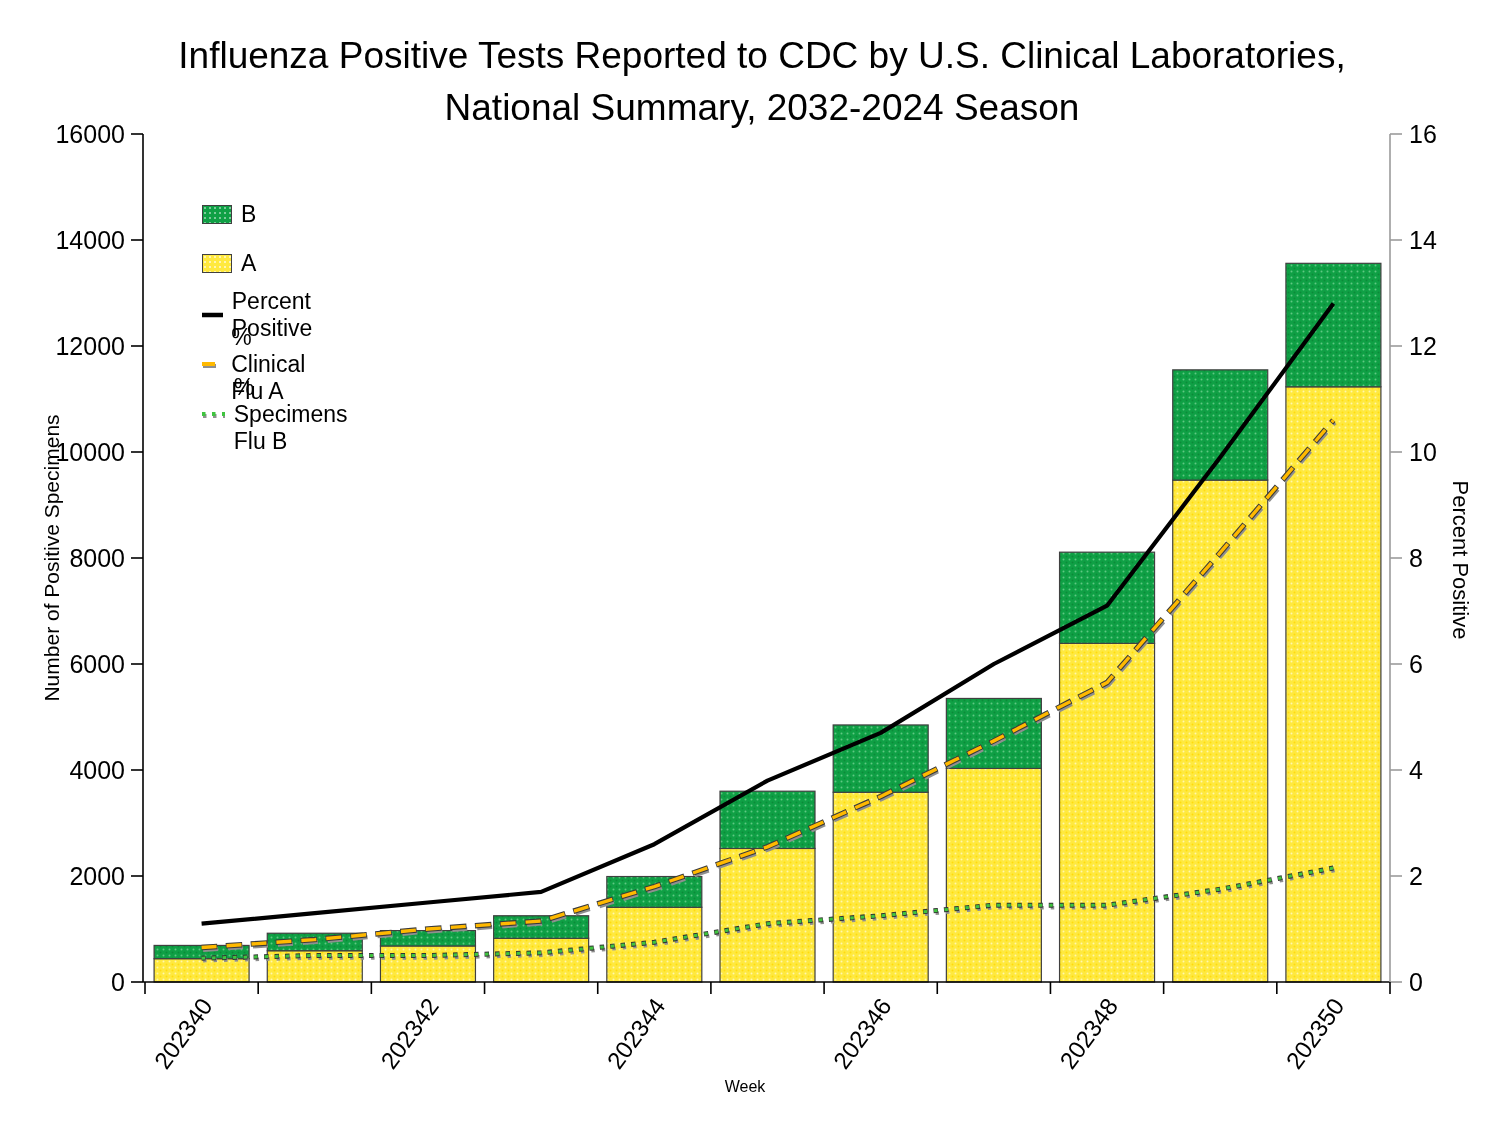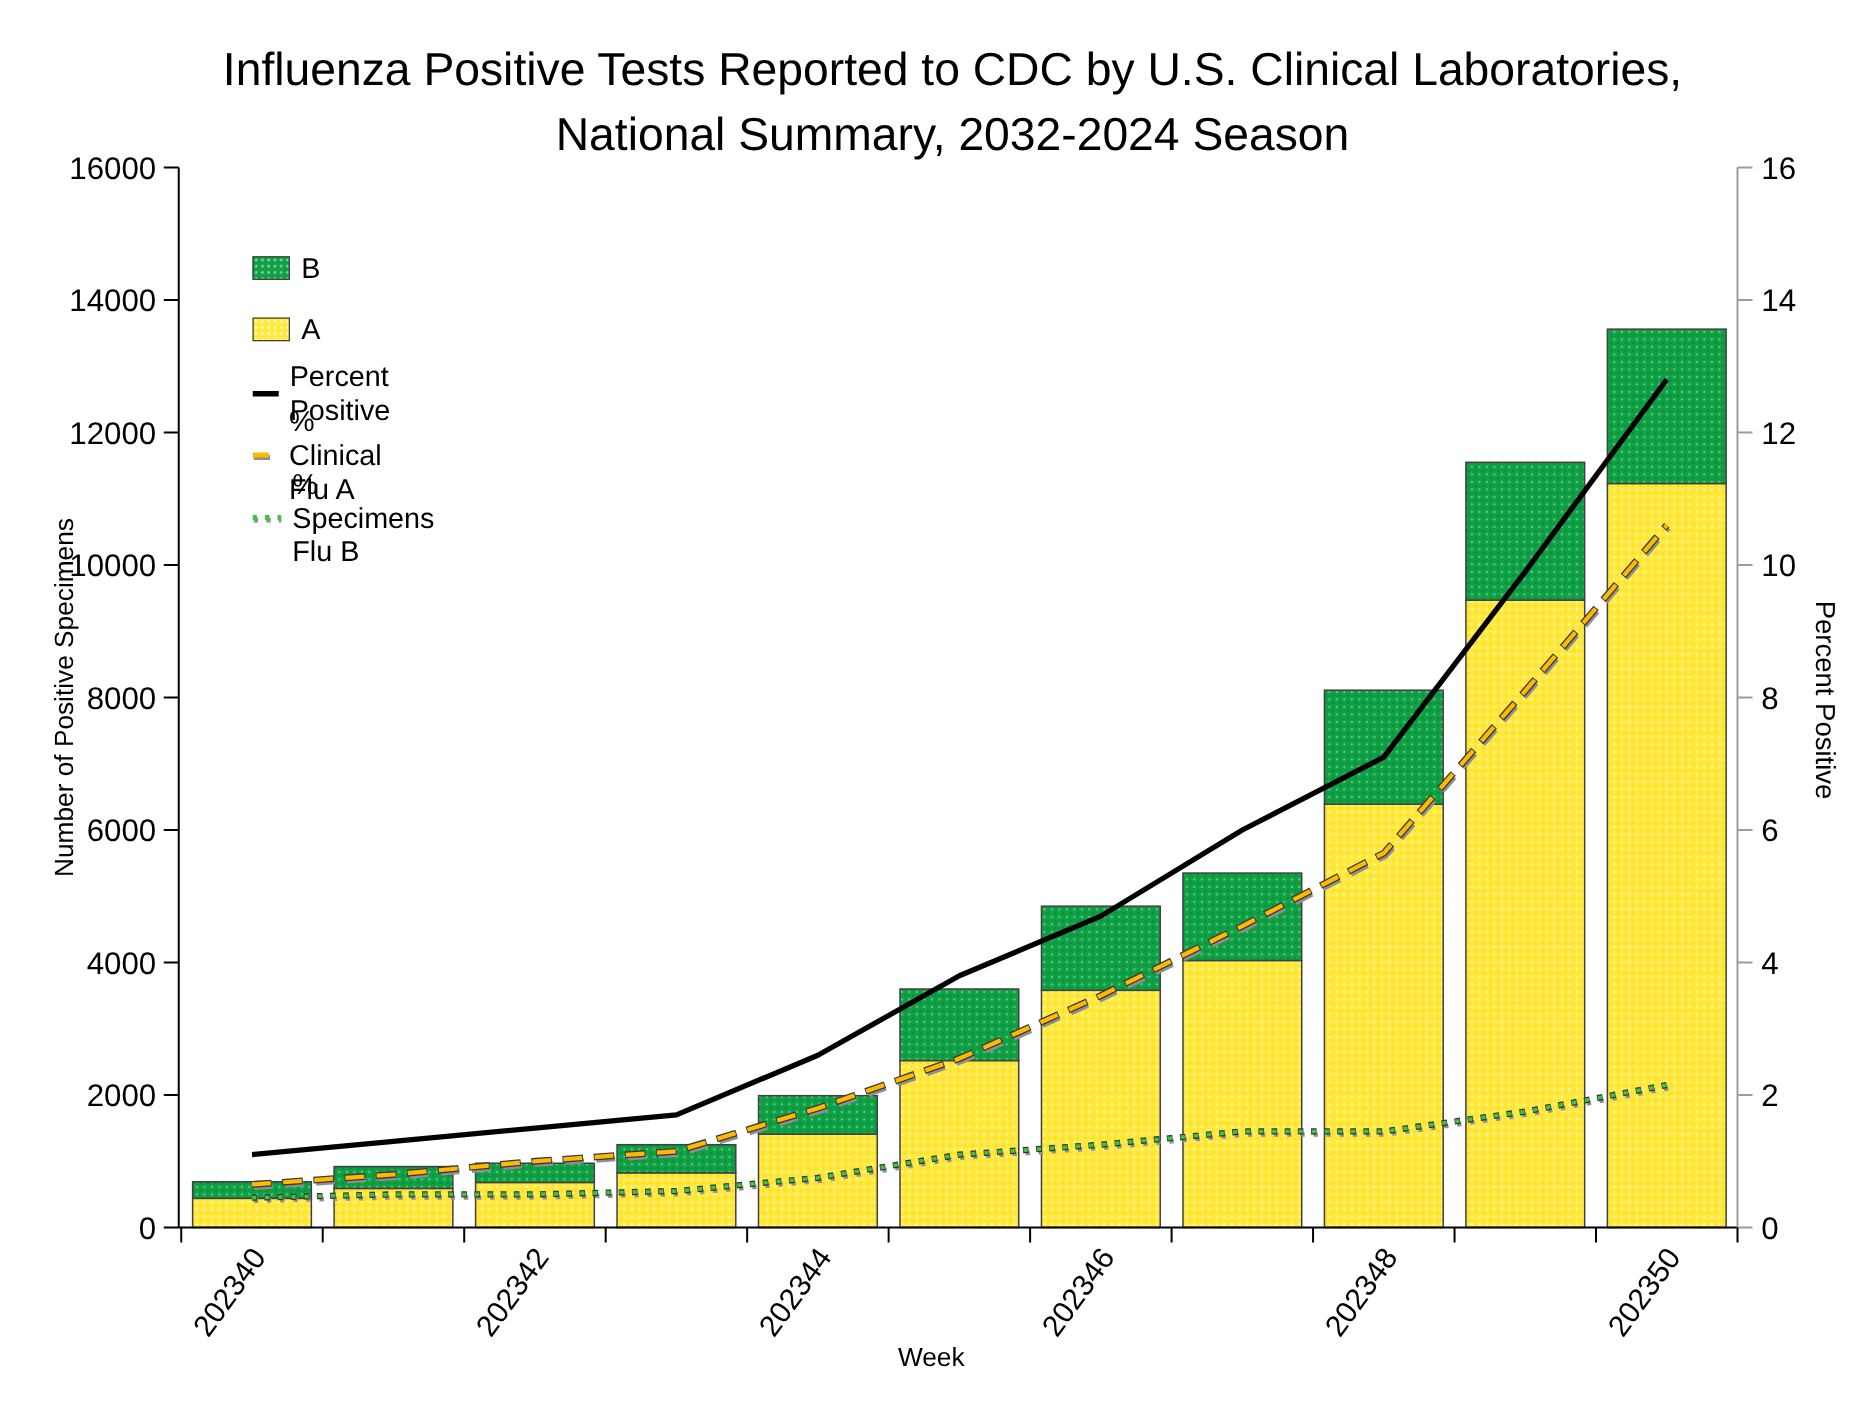--- a/index.html
+++ b/index.html
@@ -3,21 +3,21 @@
 <meta charset="utf-8">
 <style>
   html,body{margin:0;padding:0;background:#fff;}
   #stage{position:relative;width:1500px;height:1125px;background:#fff;overflow:hidden;
          font-family:"Liberation Sans",sans-serif;color:#000;}
   #chart-title{position:absolute;top:30px;left:12px;width:1500px;text-align:center;
          font-size:37px;line-height:52px;font-weight:400;}
   .axis-title{position:absolute;white-space:nowrap;font-size:22px;}
   #y-left-title{top:558px;left:52px;transform:translate(-50%,-50%) rotate(-90deg);font-size:21px;}
   #y-right-title{top:560px;left:1460px;transform:translate(-50%,-50%) rotate(90deg);}
-  #x-title{top:1087px;left:745px;transform:translate(-50%,-50%);font-size:21px;}
+  #x-title{top:1087px;left:745px;transform:translate(-50%,-50%);font-size:16px;}
   #legend{position:absolute;top:0;left:0;}
   .legend-row{position:absolute;left:202px;height:26px;display:flex;align-items:center;gap:9px;}
   .legend-label{font-size:23px;}
   .swatch-box{width:30px;height:19px;border:1px solid #404040;box-sizing:border-box;}
   svg text.tick{font-family:"Liberation Sans",sans-serif;font-size:25px;fill:#000;}
   svg text.xtick{font-family:"Liberation Sans",sans-serif;font-size:24px;fill:#000;}
 </style>
 </head>
 <body>
 

